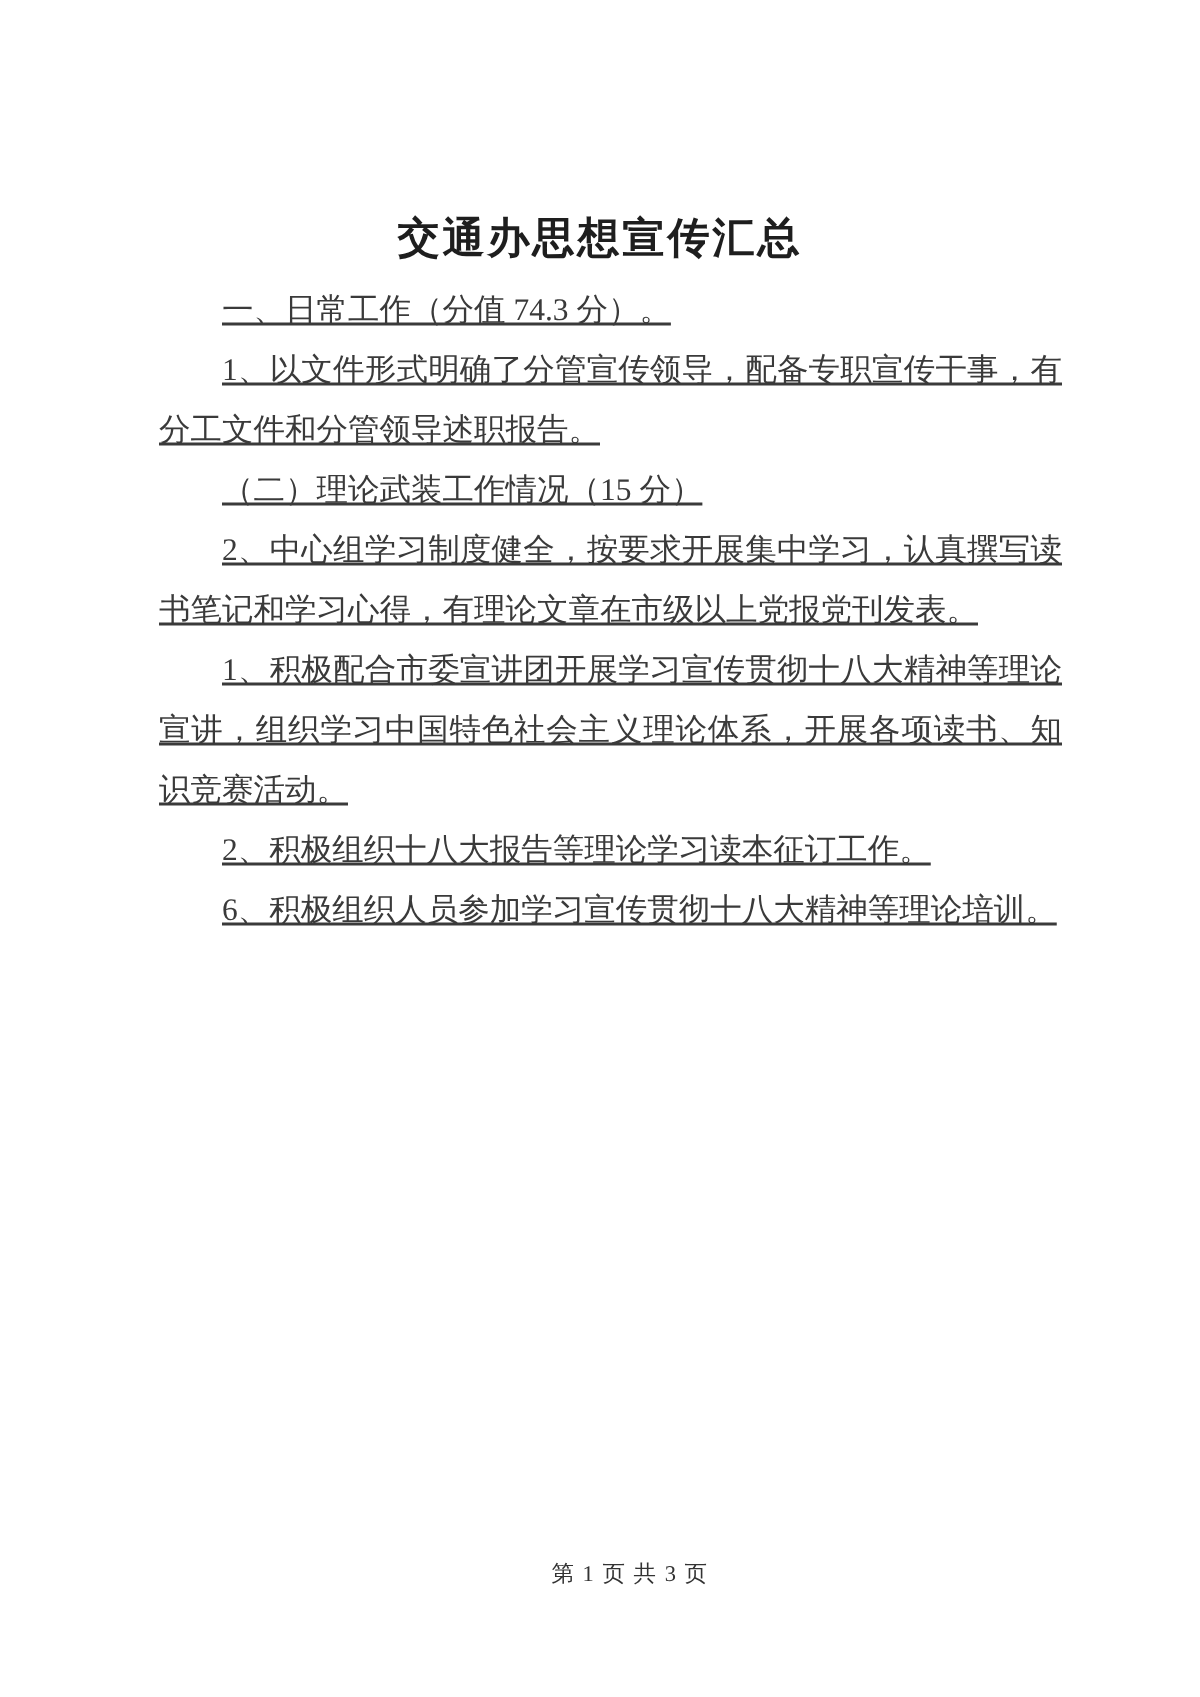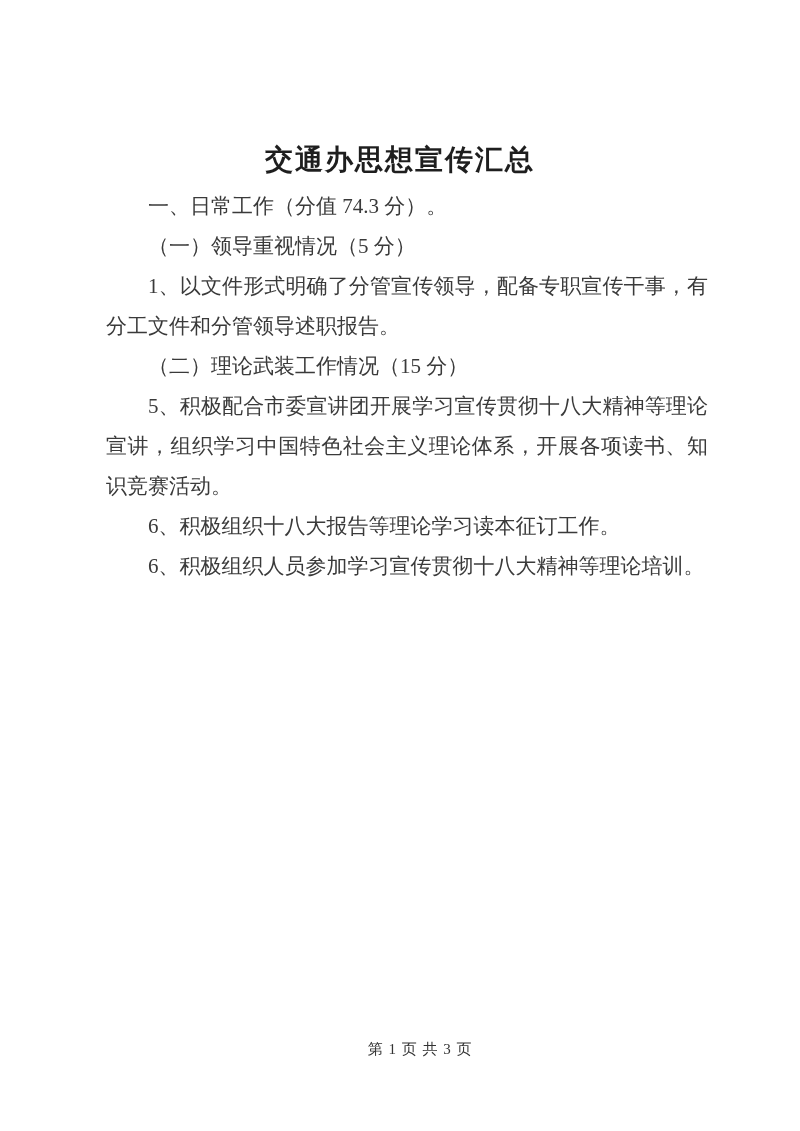--- a/index.html
+++ b/index.html
@@ -25,20 +25,21 @@
     color: #1e1e1e;
     letter-spacing: 2px;
     font-family: Liberation Serif, serif;
   }
   .doc-body {
     margin: 7px 92px 0 106px;
     font-size: 21px;
     line-height: 40px;
     color: #3a3a3a;
     text-align: justify;
+    text-decoration: underline;
   }
   .doc-body p {
     margin: 0;
     text-indent: 2em;
     word-break: break-all;
   }
   .page-footer {
     position: absolute;
     top: 1040px;
     left: 20px;          
@@ -51,23 +52,23 @@
 </style>
 </head>
 <body>
 
 <div class="page">
 
   <h1 class="doc-title">交通办思想宣传汇总</h1>
 
   <div class="doc-body">
       <p>一、日常工作（分值 74.3 分）。</p>
-      <p>（一）领导重视情况（5 分）</p>
       <p>1、以文件形式明确了分管宣传领导，配备专职宣传干事，有分工文件和分管领导述职报告。</p>
       <p>（二）理论武装工作情况（15 分）</p>
-      <p>5、积极配合市委宣讲团开展学习宣传贯彻十八大精神等理论宣讲，组织学习中国特色社会主义理论体系，开展各项读书、知识竞赛活动。</p>
-      <p>6、积极组织十八大报告等理论学习读本征订工作。</p>
+      <p>2、中心组学习制度健全，按要求开展集中学习，认真撰写读书笔记和学习心得，有理论文章在市级以上党报党刊发表。</p>
+      <p>1、积极配合市委宣讲团开展学习宣传贯彻十八大精神等理论宣讲，组织学习中国特色社会主义理论体系，开展各项读书、知识竞赛活动。</p>
+      <p>2、积极组织十八大报告等理论学习读本征订工作。</p>
       <p>6、积极组织人员参加学习宣传贯彻十八大精神等理论培训。</p>
     </div>
 
   <div class="page-footer">第 1 页  共 3 页</div>
 
 </div>
 
 </body></html>

